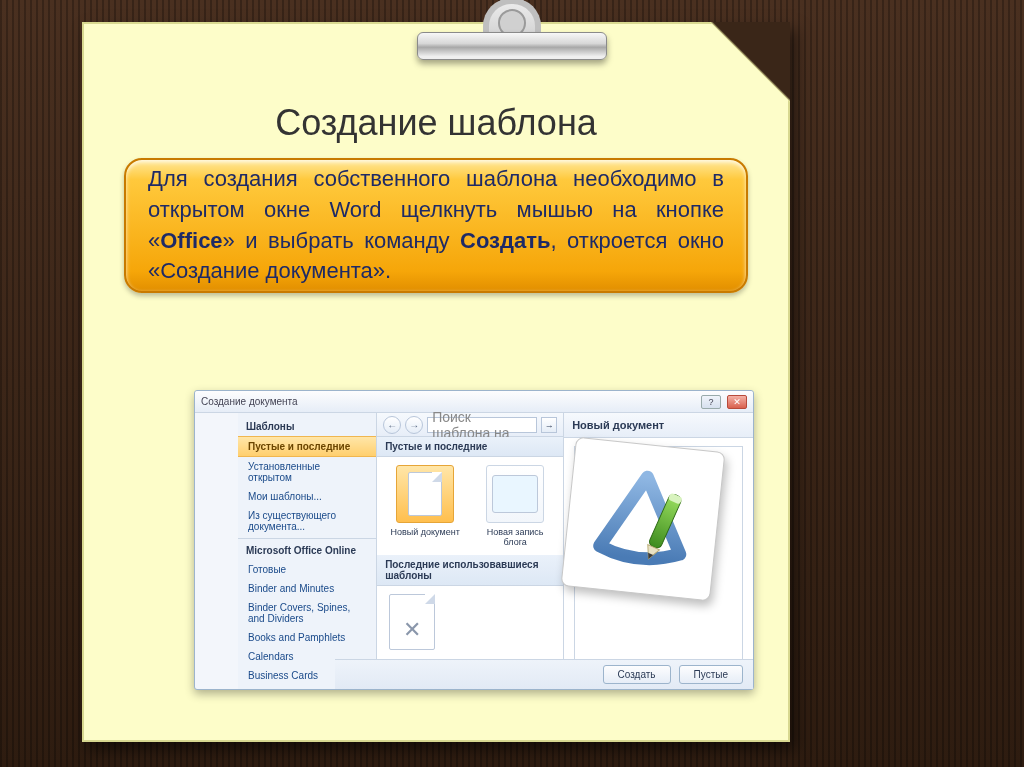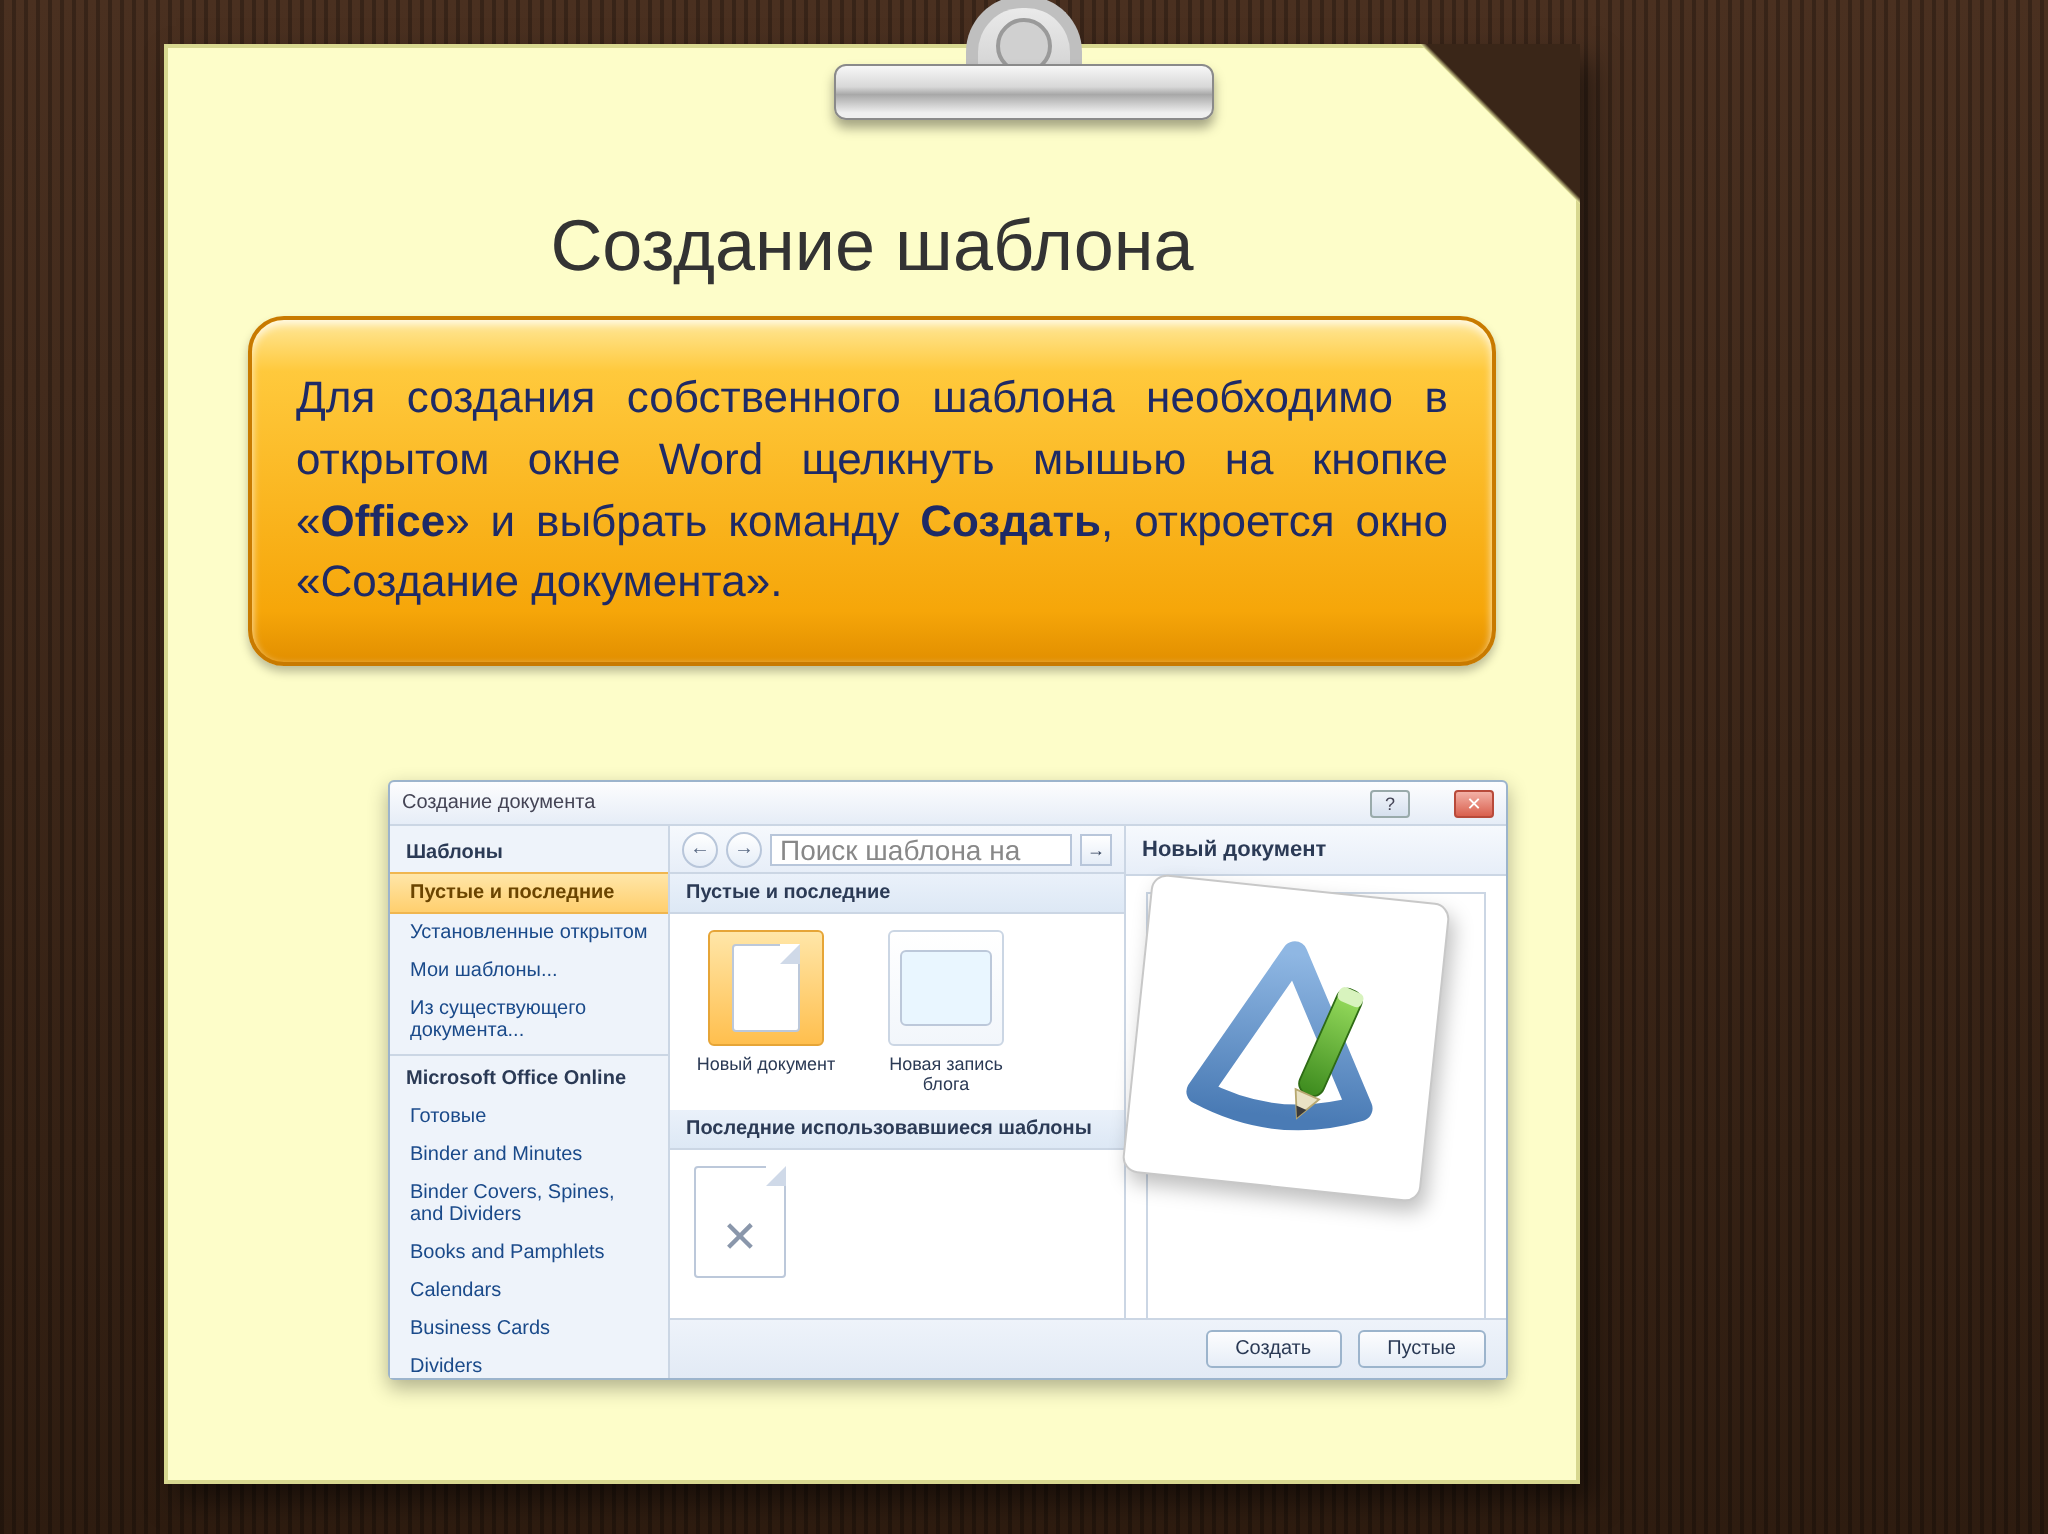--- a/index.html
+++ b/index.html
@@ -56,21 +56,21 @@
     text-align:center; font-size:36px; color:#333; font-weight:400;
     padding-top:78px; padding-bottom:14px;
   }
 
   
   .callout {
     margin: 0 40px; border-radius:18px;
     background: linear-gradient(#ffe89a 0%, #ffc93c 15%, #f6a609 85%, #e28f00 100%);
     border: 2px solid #c87a00;
     box-shadow: inset 0 2px 4px rgba(255,255,255,.8), 0 3px 5px rgba(0,0,0,.25);
-    padding: 24px 22px;
+    padding: 4px 22px;
     font-size: 22px; line-height:1.4; color:#1e2a66;
     text-align: justify;
   }
   .callout b{ font-weight:700; }
 
   
   .figures { position:absolute; left:110px; top:360px; right:40px; height:330px; }
 
   
   .tilted {
@@ -86,29 +86,29 @@
   
   .dlg {
     position:absolute; left:0; top:6px; width:560px; height:300px;
     background:#f3f6fb; border:1px solid #9cb4cc; border-radius:3px;
     box-shadow:0 4px 10px rgba(0,0,0,.3);
     font-size:10px; color:#2b3a55;
   }
   .dlg-titlebar{
     height:22px; border-bottom:1px solid #cbd6e4;
     background:linear-gradient(#fdfdfe,#e6edf7);
-    display:flex; align-items:center; padding:0 6px; gap:22px;
+    display:flex; align-items:center; padding:0 6px; gap:6px;
     border-radius:3px 3px 0 0;
   }
   .dlg-titlebar .t { flex:1; color:#445; font-size:10px;}
   .winbtn{ width:20px;height:14px;border:1px solid #9aa;
     background:linear-gradient(#f0f4fa,#d6e0ee); border-radius:2px;
     display:flex;align-items:center;justify-content:center;font-size:9px;color:#445;}
   .winbtn.close{ background:linear-gradient(#f3b1a6,#d9604e); color:#fff; border-color:#b84a3a;}
-  .dlg-body{ position:absolute; top:22px; bottom:0; left:0; right:0; display:flex; }
+  .dlg-body{ position:absolute; top:22px; bottom:0; left:0; right:0; display:flex;padding-left:43px; }
 
   .sidebar{
     width:140px; background:#eef3fa; border-right:1px solid #cbd6e4;
     padding:4px 0; overflow:hidden;
   }
   .side-h{ padding:4px 8px; font-weight:700; color:#2b3a55; font-size:10px;}
   .side-item{ padding:4px 10px; color:#1a4a8a; font-size:10px; cursor:default;}
   .side-item.sel{
     background:linear-gradient(#ffe6a8,#ffcf6e);
     border-top:1px solid #f0b64f;border-bottom:1px solid #f0b64f;

